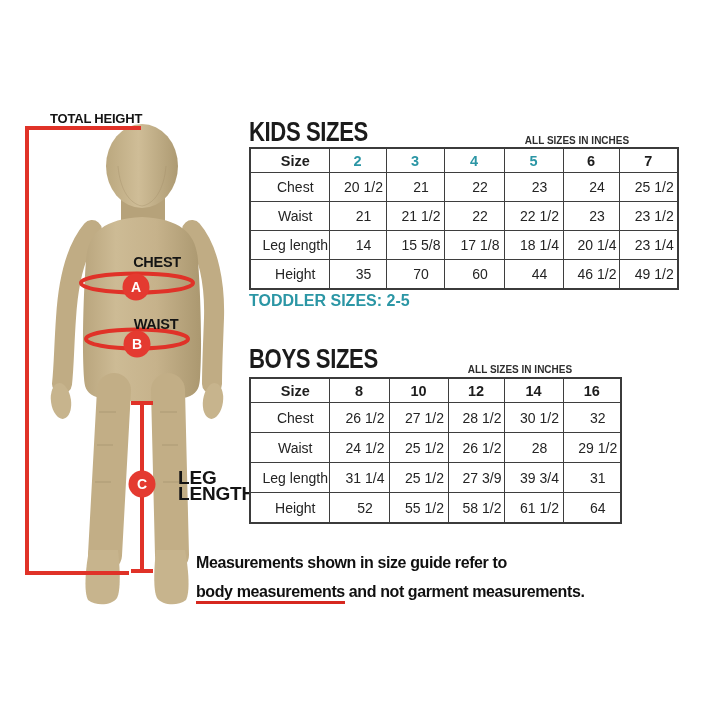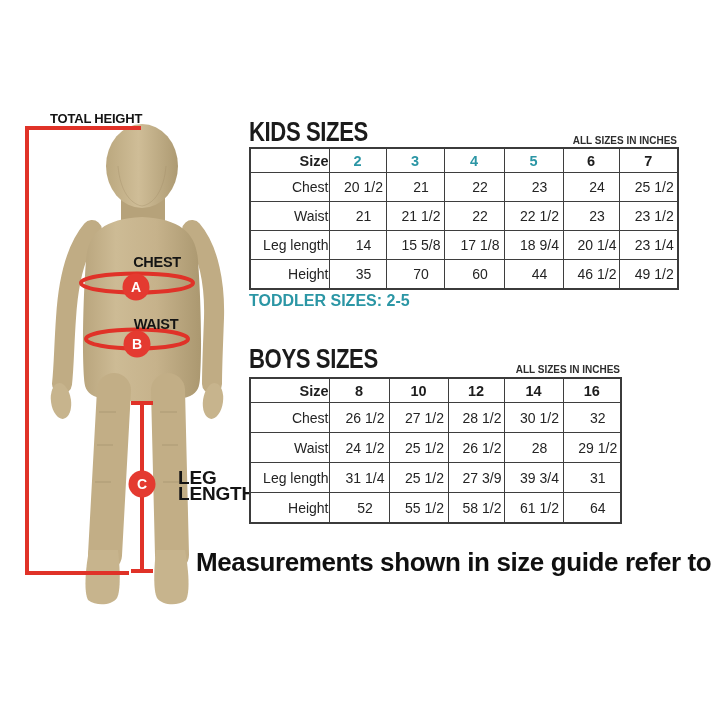--- a/index.html
+++ b/index.html
@@ -12,21 +12,21 @@
   
   .section-title{
     font-size:27px;font-weight:bold;letter-spacing:-0.5px;line-height:27px;
     color:#1b1b1b;transform:scaleX(0.82);transform-origin:left top;white-space:nowrap;
   }
   .title-kids{left:249px;top:119px;}
   .title-boys{left:249px;top:346px;}
 
   .units-note{
     font-size:10px;font-weight:bold;color:#2e2e2e;letter-spacing:0px;
-    text-align:right;white-space:nowrap;
+    text-align:center;white-space:nowrap;
   }
   .units-kids{left:477px;top:135px;width:200px;}
   .units-boys{left:420px;top:364px;width:200px;}
 
   .toddler-note{
     left:249px;top:292px;font-size:16px;font-weight:bold;color:#2b96a5;white-space:nowrap;
   }
 
   
   table.sizes-table{
@@ -35,33 +35,33 @@
   }
   .kids-table{left:249px;top:147px;width:428px;}
   .boys-table{left:249px;top:377px;width:371px;}
   .sizes-table th,.sizes-table td{
     border:1.5px solid #3e3e3e;text-align:center;vertical-align:middle;
     font-size:14px;color:#242424;padding:0;overflow:hidden;white-space:nowrap;
   }
   .sizes-table th{font-weight:bold;font-size:14.5px;color:#1d1d1d;height:23px;}
   .sizes-table td{height:28px;padding-left:12px;}
   .boys-table td{height:29px;}
-  .sizes-table .lbl{text-align:right;padding-left:11px;}
+  .sizes-table .lbl{text-align:center;padding-left:11px;}
   .sizes-table th.teal{color:#2b96a5;}
 
   
   .fig-label{font-weight:bold;color:#141414;white-space:nowrap;margin-left:19px;}
   .lbl-total-height{left:31px;top:111px;font-size:13px;letter-spacing:-0.2px;}
   .lbl-chest{left:96px;top:254px;width:84px;text-align:center;font-size:14.5px;letter-spacing:-0.3px;}
   .lbl-waist{left:94px;top:316px;width:86px;text-align:center;font-size:14.5px;letter-spacing:-0.3px;}
   .lbl-leg{left:159px;top:470px;font-size:19px;line-height:15.5px;letter-spacing:-0.2px;}
 
   
   .note{
-    left:196px;top:548px;font-size:26px;font-weight:bold;color:#101010;
+    left:196px;top:548px;font-size:16px;font-weight:bold;color:#101010;
     line-height:29px;letter-spacing:-0.4px;white-space:nowrap;
   }
   .note .underline-red{
     border-bottom:3px solid #d6281f;padding-bottom:1px;
   }
 
   svg text.marker-letter{
     font-family:"Liberation Sans", sans-serif;font-size:14px;font-weight:bold;fill:#ffffff;
   }
 </style>
@@ -186,21 +186,21 @@
         <td>22</td>
         <td>22 1/2</td>
         <td>23</td>
         <td>23 1/2</td>
       </tr>
       <tr>
         <td class="lbl">Leg length</td>
         <td>14</td>
         <td>15 5/8</td>
         <td>17 1/8</td>
-        <td>18 9/4</td>
+        <td>18 1/4</td>
         <td>20 1/4</td>
         <td>23 1/4</td>
       </tr>
       <tr>
         <td class="lbl">Height</td>
         <td>35</td>
         <td>70</td>
         <td>60</td>
         <td>44</td>
         <td>46 1/2</td>
@@ -262,15 +262,16 @@
         <td>55 1/2</td>
         <td>58 1/2</td>
         <td>61 1/2</td>
         <td>64</td>
       </tr>
     </tbody>
   </table>
 
   <div class="abs note">
     <div>Measurements shown in size guide refer to</div>
+    <div><span class="underline-red">body measurements</span><span> and not garment measurements.</span></div>
   </div>
 
 </div>
 
 </body></html>

